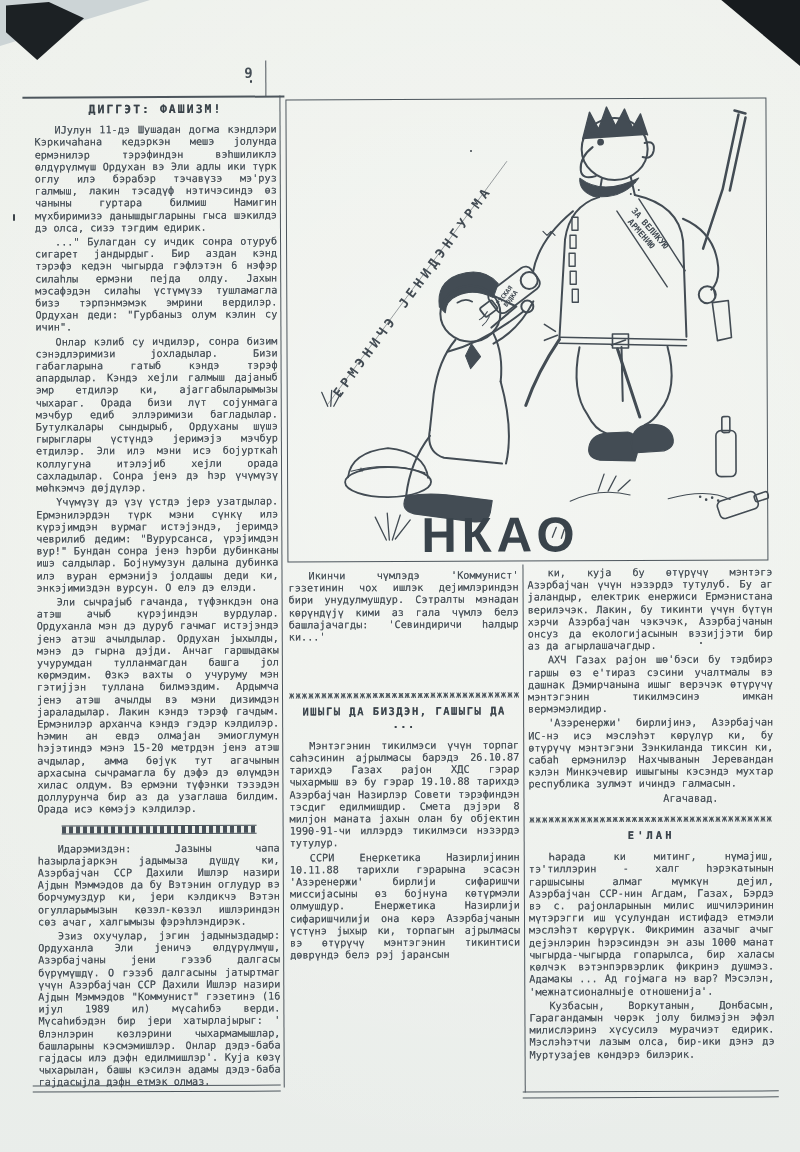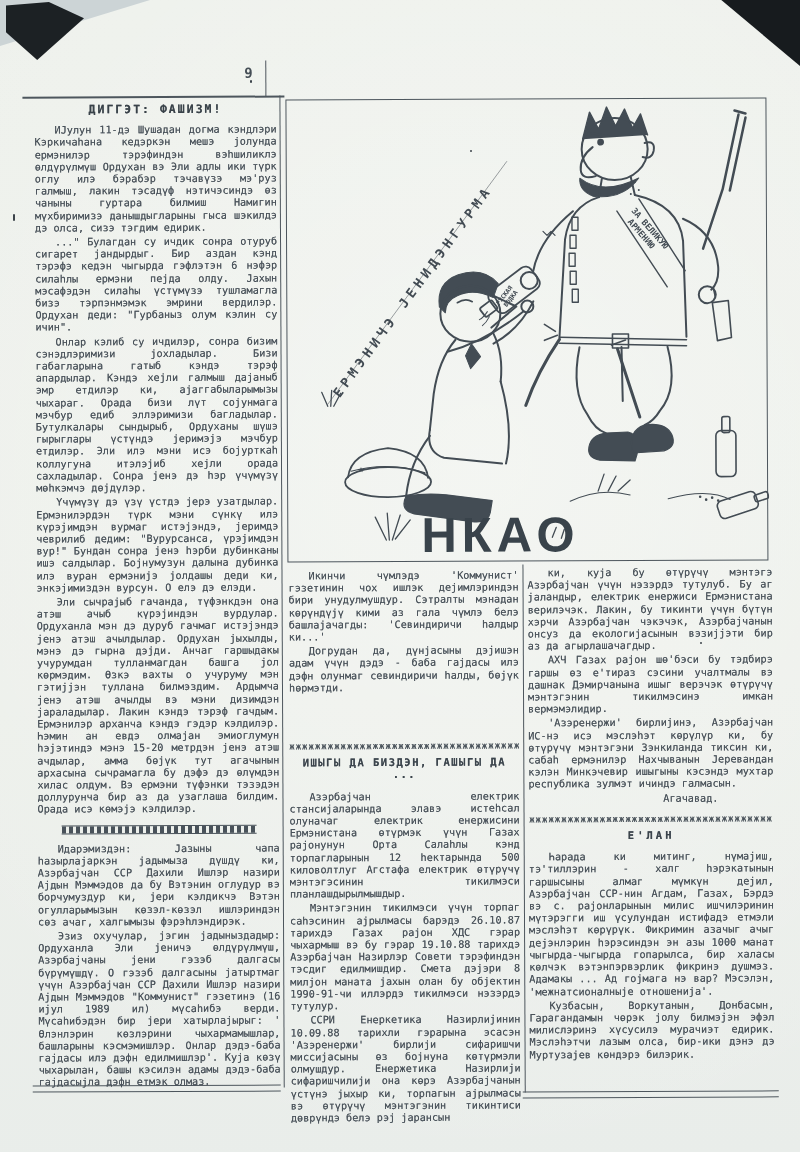--- a/index.html
+++ b/index.html
@@ -205,26 +205,24 @@
             <text x="3" y="7">ВОДКА</text>
           </g>
           <text x="70" y="372" font-size="10">★</text>
           <text x="133" y="452" font-size="49" font-weight="900" letter-spacing="5" fill="#39434b" style="font-family:'Liberation Sans','DejaVu Sans',sans-serif;">НКАО</text>
         </g>
       </svg>
     </div>
 
     <div class="col" style="left:288px;top:570px;width:230px;">
       <p>Икинчи чүмлэдэ 'Коммунист' гэзетинин чох ишлэк деjимлэриндэн бири унудулмушдур. Сэтралты мэнадан көрүндүjү кими аз гала чүмлэ белэ башлаjачагды: 'Севиндиричи һалдыр ки...'</p>
-      <p>Догрудан да, дүнjасыны дэjишэн адам үчүн дэдэ - баба гаjдасы илэ дэфн олунмаг севиндиричи һалды, бөjүк һөрмэтди.</p>
       <p class="xrow" style="margin-top:46px !important;">жжжжжжжжжжжжжжжжжжжжжжжжжжжжжжжжжжжжжж</p>
       <p class="subhead">ИШЫГЫ ДА БИЗДЭН, ГАШЫГЫ ДА ...</p>
-      <p>Азэрбаjчан електрик стансиjаларында элавэ истеһсал олуначаг електрик енержисини Ермэнистана өтүрмэк үчүн Газах раjонунун Орта Салаһлы кэнд торпагларынын 12 һектарында 500 киловолтлуг Агстафа електрик өтүрүчү мэнтэгэсинин тикилмэси планлашдырылмышдыр.</p>
       <p>Мэнтэгэнин тикилмэси үчүн торпаг саһэсинин аjрылмасы барэдэ 26.10.87 тарихдэ Газах раjон ХДС гэрар чыхармыш вэ бу гэрар 19.10.88 тарихдэ Азэрбаjчан Назирлэр Совети тэрэфиндэн тэсдиг едилмишдир. Смета дэjэри 8 милjон маната jахын олан бу обjектин 1990-91-чи иллэрдэ тикилмэси нэзэрдэ тутулур.</p>
-      <p>ССРИ Енеркетика Назирлиjинин 10.09.88 тарихли гэрарына эсасэн 'Азэренержи' бирлиjи сифаришчи миссиjасыны өз боjнуна көтүрмэли олмушдур. Енержетика Назирлиjи сифаришчилиjи она көрэ Азэрбаjчанын үстүнэ jыхыр ки, торпагын аjрылмасы вэ өтүрүчү мэнтэгэнин тикинтиси дөврүндэ белэ рэj jарансын</p>
+      <p>ССРИ Енеркетика Назирлиjинин 10.11.88 тарихли гэрарына эсасэн 'Азэренержи' бирлиjи сифаришчи миссиjасыны өз боjнуна көтүрмэли олмушдур. Енержетика Назирлиjи сифаришчилиjи она көрэ Азэрбаjчанын үстүнэ jыхыр ки, торпагын аjрылмасы вэ өтүрүчү мэнтэгэнин тикинтиси дөврүндэ белэ рэj jарансын</p>
     </div>
 
     <div class="col" style="left:527px;top:568px;width:245px;">
       <p>ки, куjа бу өтүрүчү мэнтэгэ Азэрбаjчан үчүн нэзэрдэ тутулуб. Бу аг jаландыр, електрик енержиси Ермэнистана верилэчэк. Лакин, бу тикинти үчүн бүтүн хэрчи Азэрбаjчан чэкэчэк, Азэрбаjчанын онсуз да екологиjасынын вэзиjjэти бир аз да агырлашачагдыр.</p>
       <p>АХЧ Газах раjон шө'бэси бу тэдбирэ гаршы өз е'тираз сэсини учалтмалы вэ дашнак Дэмирчанына ишыг верэчэк өтүрүчү мэнтэгэнин тикилмэсинэ имкан вермэмэлидир.</p>
       <p>'Азэренержи' бирлиjинэ, Азэрбаjчан ИС-нэ исэ мэслэһэт көрүлүр ки, бу өтүрүчү мэнтэгэни Зэнкиланда тиксин ки, сабаһ ермэнилэр Нахчыванын Jеревандан кэлэн Минкэчевир ишыгыны кэсэндэ мухтар республика зулмэт ичиндэ галмасын.</p>
       <p class="signature">Агачавад.</p>
       <p class="xrow" style="margin-top:8px !important;">жжжжжжжжжжжжжжжжжжжжжжжжжжжжжжжжжжжжжж</p>
       <p class="subhead" style="letter-spacing:3px;">Е'ЛАН</p>
       <p>Һарада ки митинг, нүмаjиш, тэ'тиллэрин - халг һэрэкатынын гаршысыны алмаг мүмкүн деjил, Азэрбаjчан ССР-нин Агдам, Газах, Бэрдэ вэ с. раjонларынын милис ишчилэринин мүтэрэгги иш үсулундан истифадэ етмэли мэслэһэт көрүрүк. Фикримин азачыг ачыг деjэнлэрин һэрэсиндэн эн азы 1000 манат чыгырда-чыгырда гопарылса, бир халасы көлчэк вэтэнпэрвэрлик фикринэ душмэз. Адамакы ... Ад гоjмага нэ вар? Мэсэлэн, 'межнатсионалныjе отношениjа'.</p>

